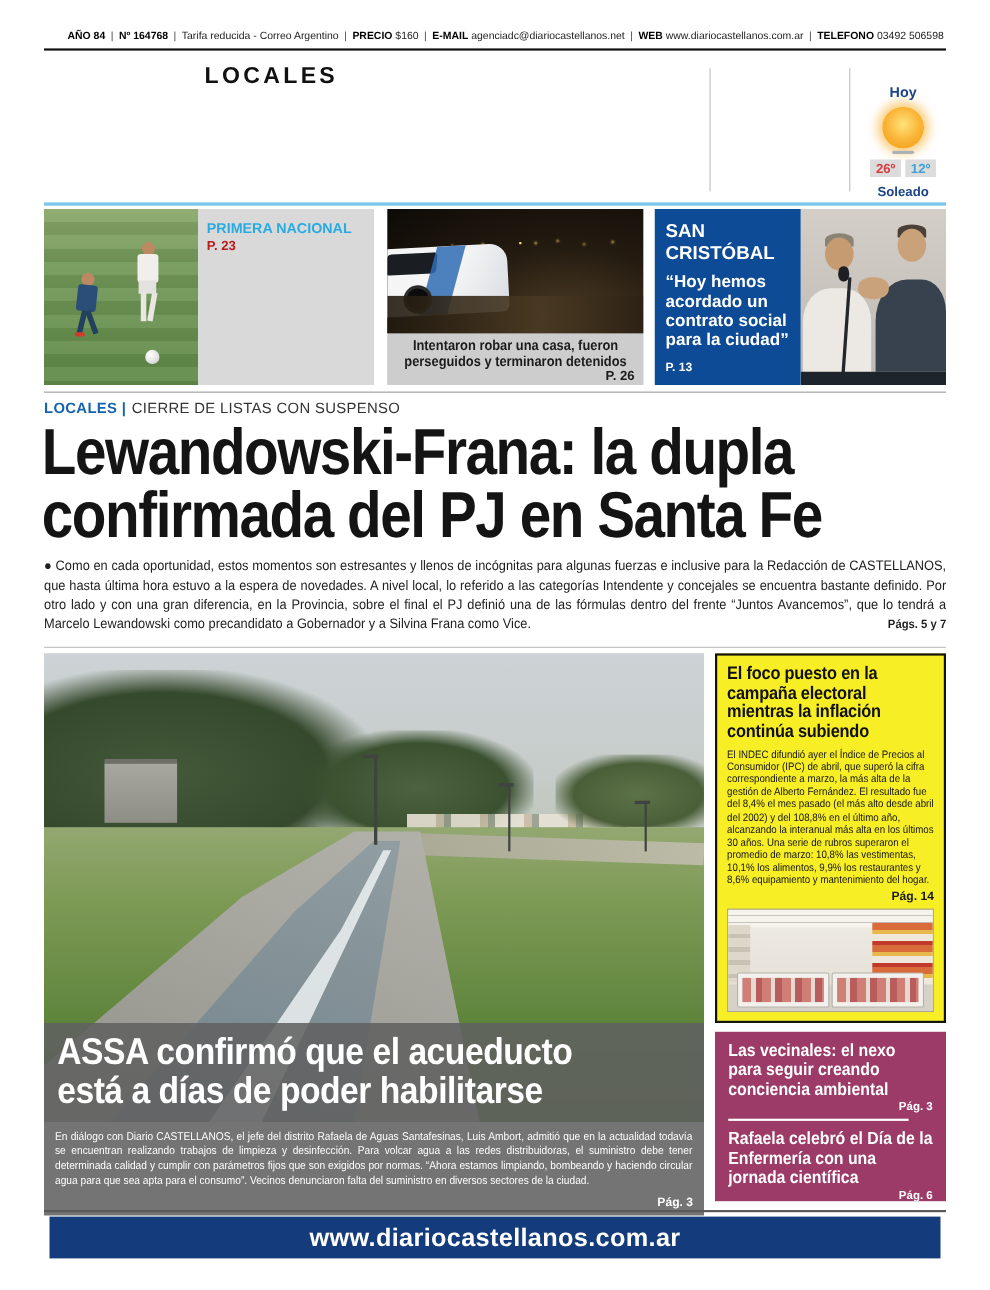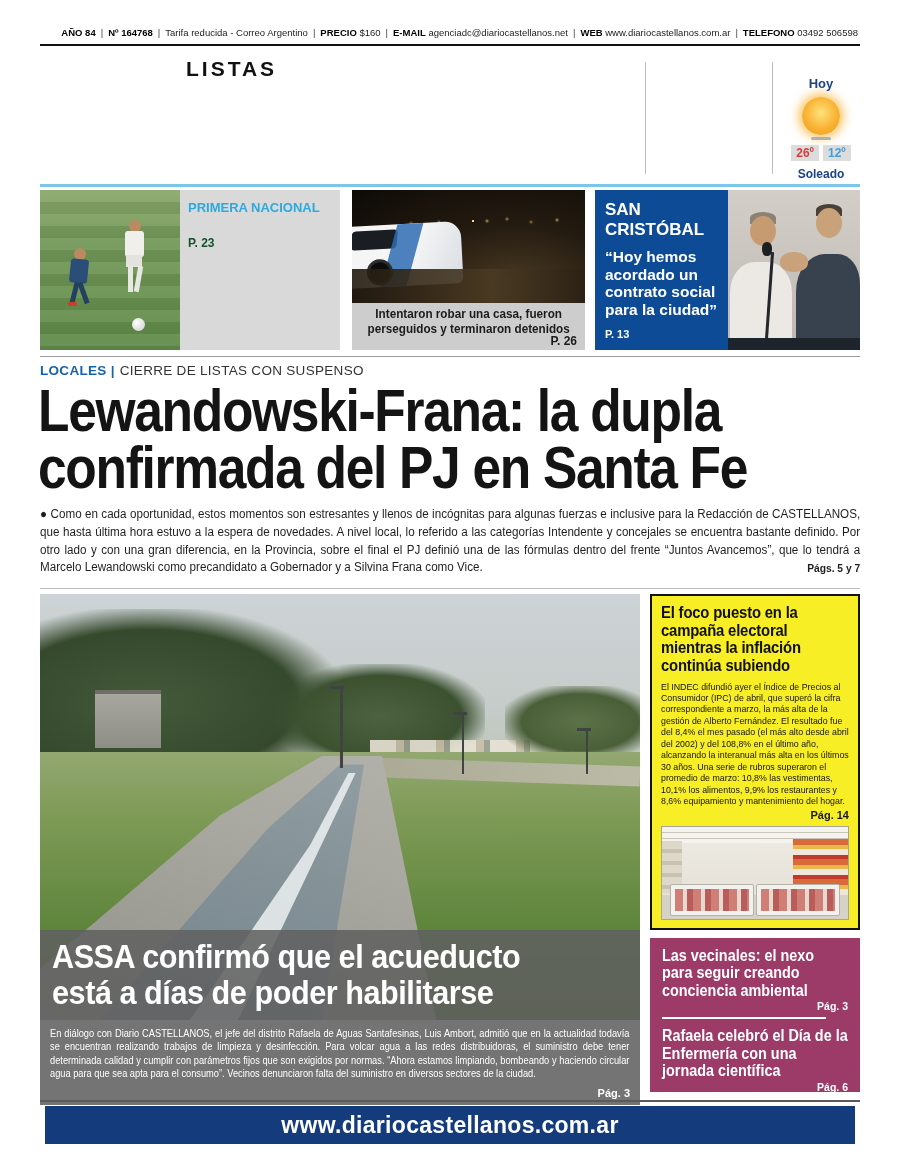--- a/index.html
+++ b/index.html
@@ -55,21 +55,21 @@
   .p2 .shirt{position:absolute;left:3px;top:11px;width:19px;height:26px;background:#f0efec;border-radius:3px;}
   .p2 .shorts{position:absolute;left:4px;top:35px;width:16px;height:12px;background:#e3e2de;}
   .p2 .leg{position:absolute;top:46px;width:5px;height:26px;background:#e9e7e2;}
   .p2 .l1{left:6px;} .p2 .l2{left:14px;transform:rotate(10deg);}
   .ball{position:absolute;left:92px;top:128px;width:13px;height:13px;border-radius:50%;
         background:radial-gradient(circle at 35% 35%,#fff,#d8d8d8 75%,#bdbdbd);}
   .t1-panel{position:absolute;left:140px;top:0;width:160px;height:160px;background:#d9d9d9;
             padding:10px 8px;box-sizing:border-box;}
   .t1-section{color:#29abe2;font-weight:800;font-size:13px;}
   .t1-head{color:#29abe2;font-weight:700;font-size:15px;line-height:1.12;margin-top:6px;}
-  .t1-page{color:#14532d;font-weight:800;font-size:12px;margin-top:21px;}
+  .t1-page{color:#b91c1c;font-weight:800;font-size:12px;margin-top:1px;}
   .t2{left:352px;width:233px;background:#cdcdcd;}
   .t2-photo{position:absolute;left:0;top:0;width:233px;height:113px;overflow:hidden;
             background:radial-gradient(ellipse at 70% 85%,#4a3a24 0%,#241b10 45%,#0d0a07 100%);}
   .n-lights{position:absolute;left:120px;top:30px;width:2px;height:2px;background:#ffda77;
       box-shadow:14px 0 2px #ffda77,34px -2px 2px #e8c165,58px 1px 2px #cfa84f,
                  84px -1px 2px #ffda77,-34px 1px 2px #d9b05e,-62px 2px 2px #ab7d3a;}
   .n-car{position:absolute;left:-8px;top:34px;width:118px;height:62px;border-radius:8px 16px 6px 6px;
          background:linear-gradient(115deg,#f5f5f5 55%,#d8dde2);transform:rotate(-3deg);overflow:hidden;}
   .n-stripe{position:absolute;left:38%;top:0;bottom:0;width:26px;background:#2f6cb3;
             transform:skewX(-18deg);opacity:.85;}
@@ -193,21 +193,21 @@
 </head>
 <body>
 
 <div class="page">
 
   <div class="topbar">
     <span class="b">AÑO 84</span><span class="sep">|</span><span class="b">Nº 164768</span><span class="sep">|</span><span>Tarifa reducida - Correo Argentino</span><span class="sep">|</span><span class="b">PRECIO</span>&nbsp;<span>$160</span><span class="sep">|</span><span class="b">E-MAIL</span>&nbsp;<span>agenciadc@diariocastellanos.net</span><span class="sep">|</span><span class="b">WEB</span>&nbsp;<span>www.diariocastellanos.com.ar</span><span class="sep">|</span><span class="b">TELEFONO</span>&nbsp;<span>03492 506598</span>
   </div>
   <div class="topbar-rule"></div>
 
-  <div class="brand-kicker">LISTAS</div>
+  <div class="brand-kicker">LOCALES</div>
   <div class="mh-div d1"></div>
   <div class="mh-div d2"></div>
   <div class="mh-weather">
     <div class="w-label">Hoy</div>
     <div class="sun"></div>
     <div class="cloudline"></div>
     <div class="temps">
       <span class="temp temp-high">26º</span>
       <span class="temp temp-low">12º</span>
     </div>

